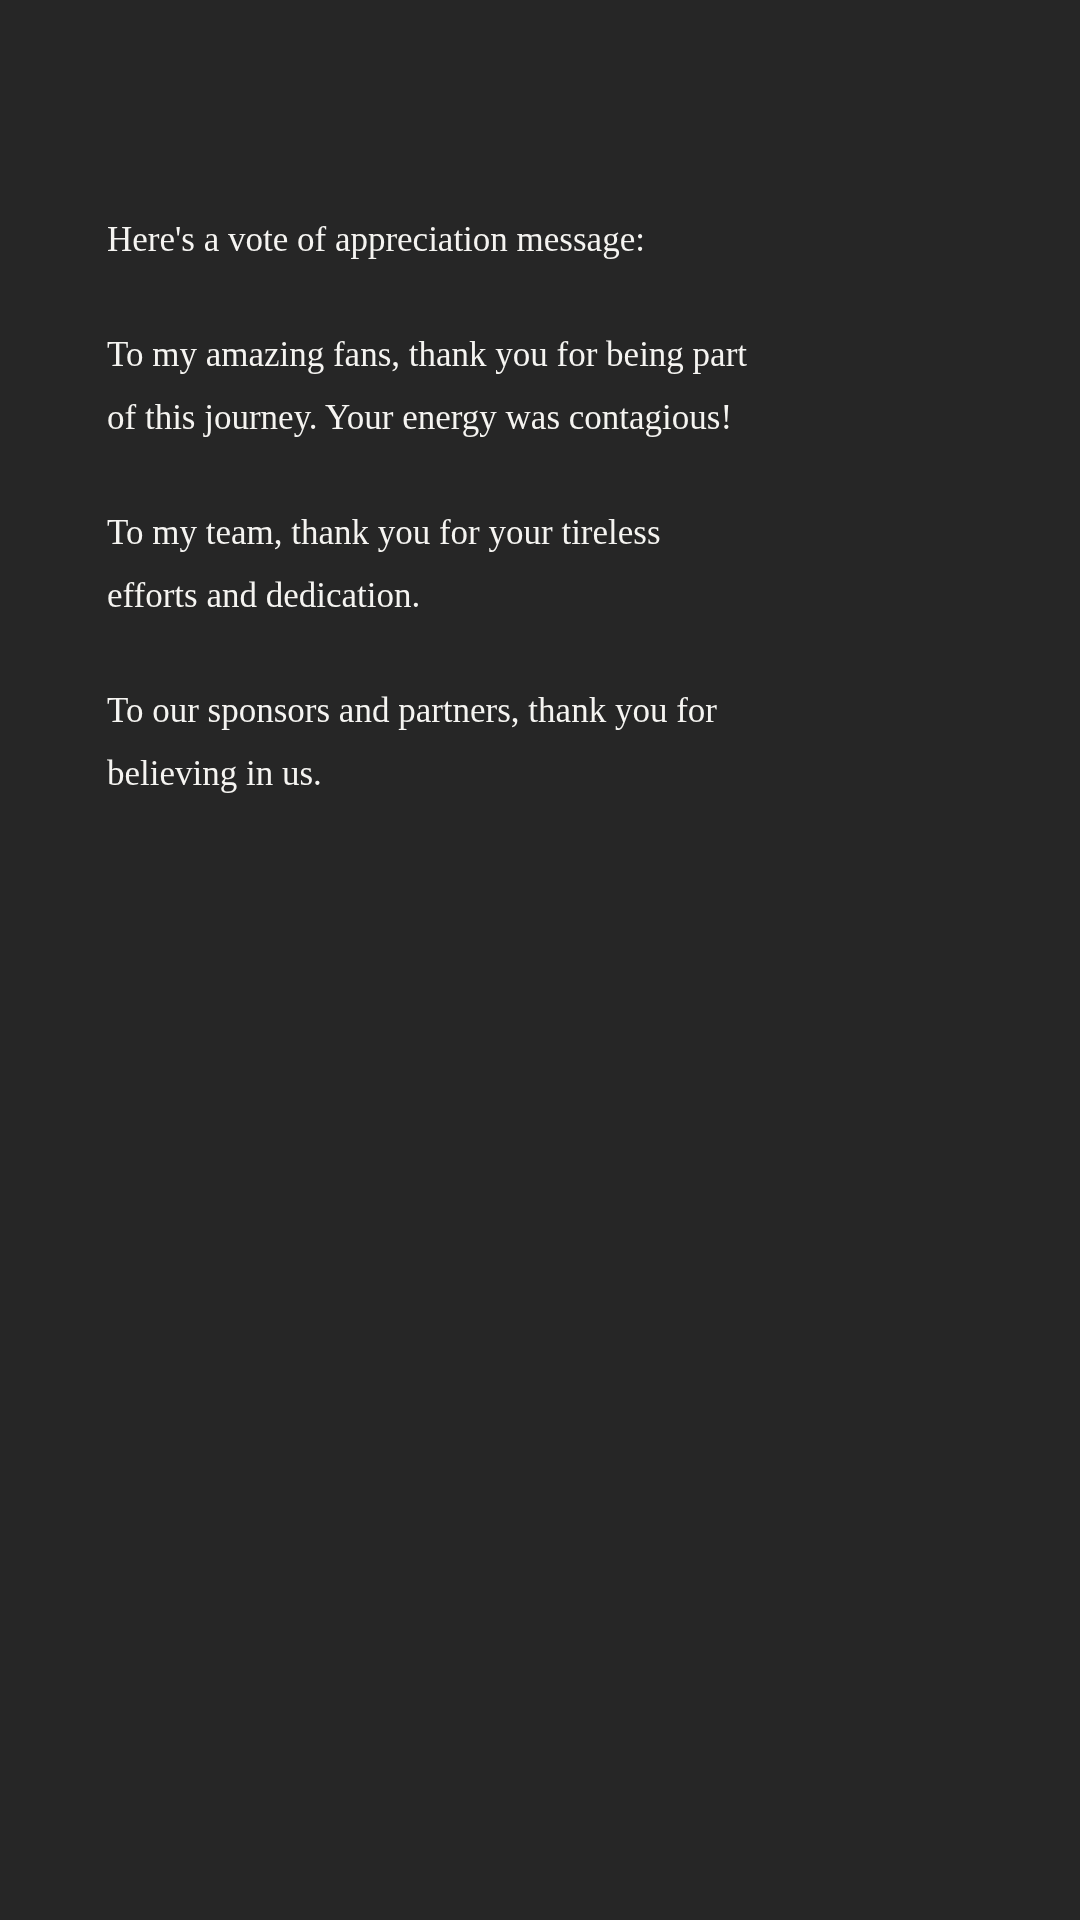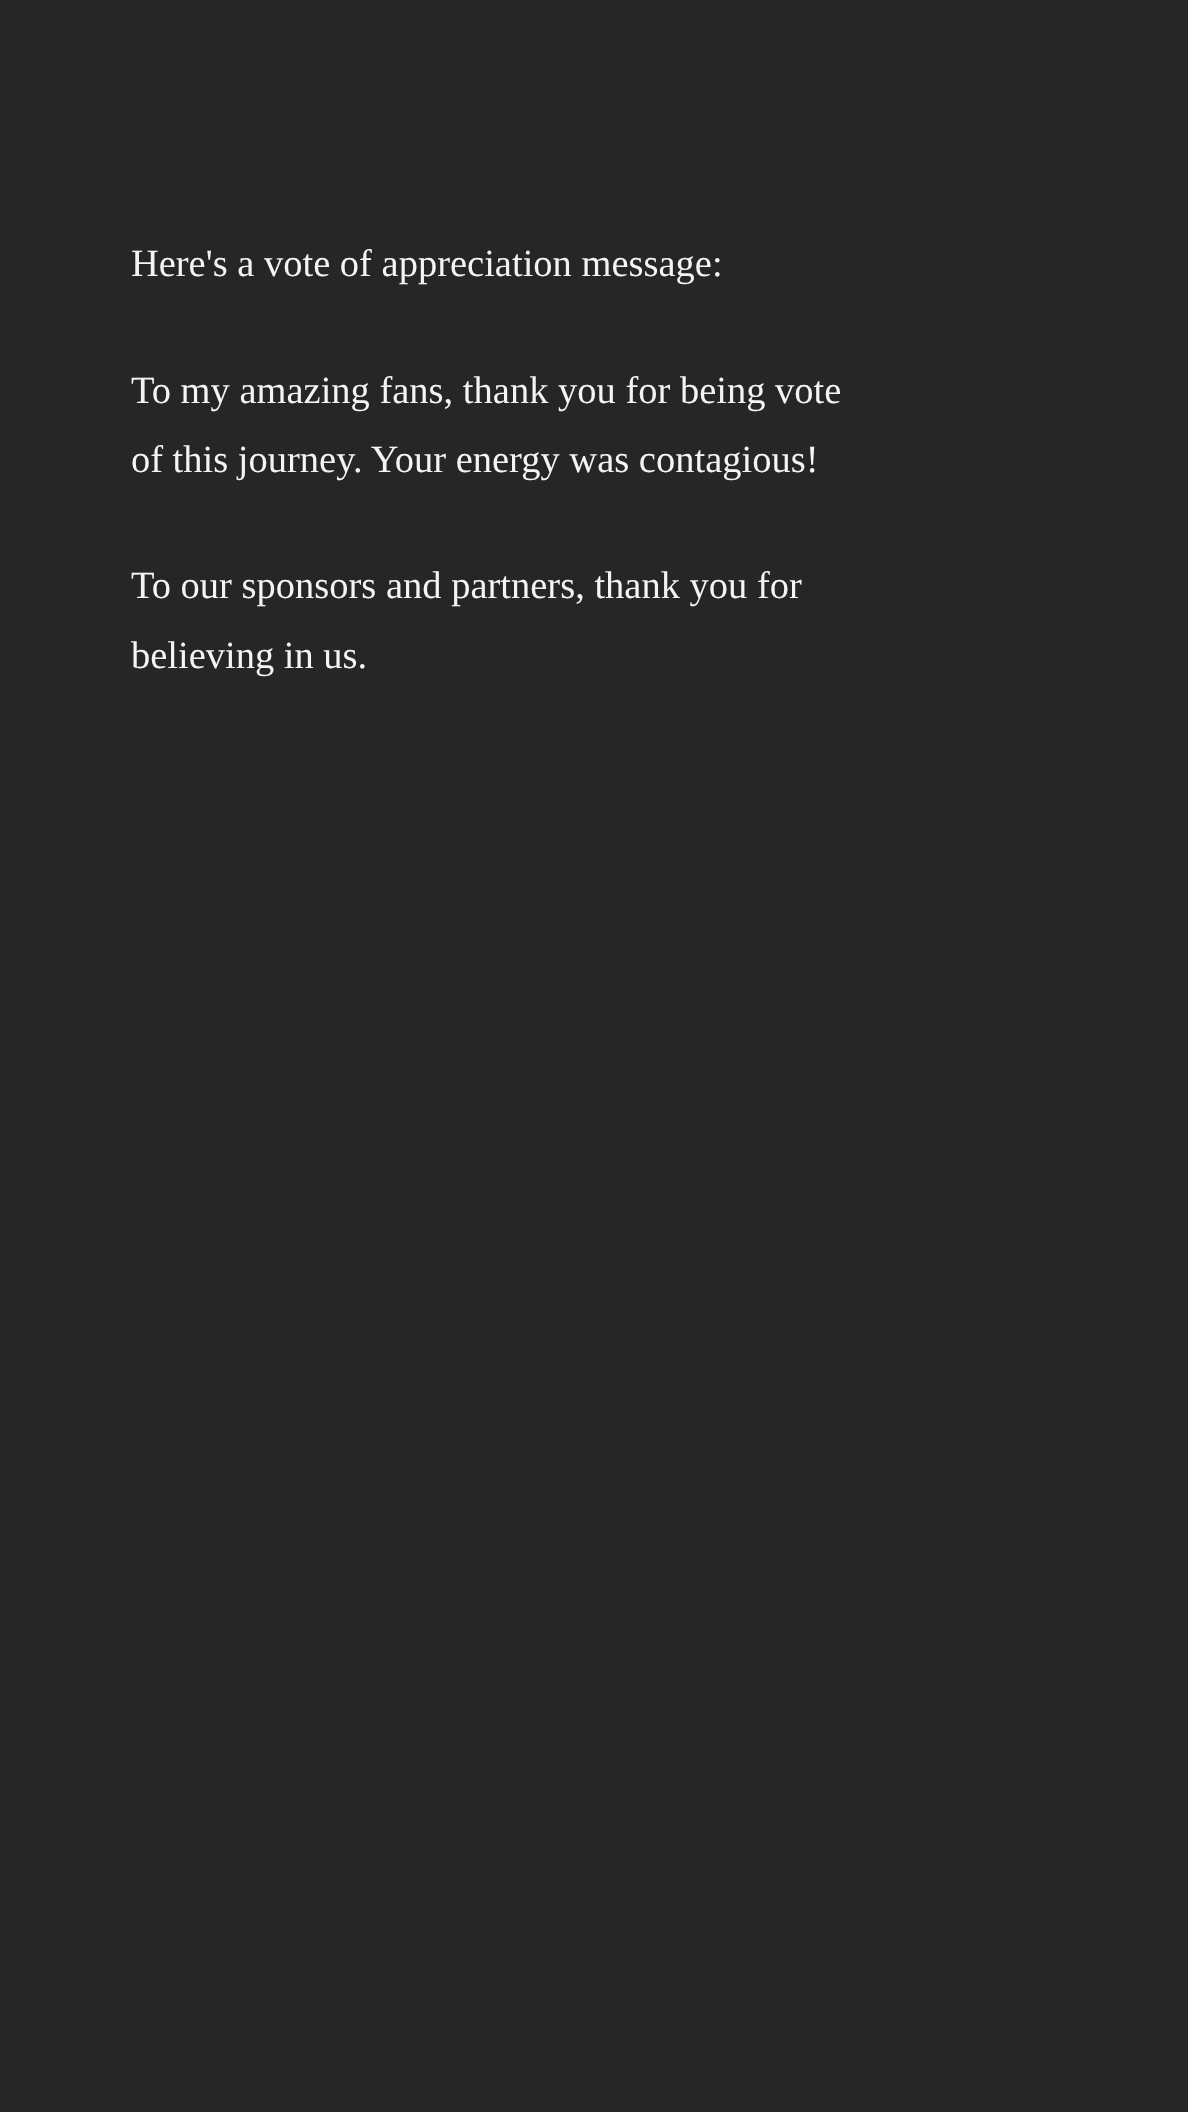--- a/index.html
+++ b/index.html
@@ -16,31 +16,33 @@
     box-sizing: border-box;
     width: 1080px;
     padding: 208px 28px 0 103px;
     font-family: "Liberation Serif", serif;
     font-size: 35px;
     line-height: 63px;
     font-weight: 400;
     color: var(--fg, #f5f4f1);
   }
   .message p {
-    margin: 0 0 52px 16px;
+    margin: 0 0 52px 4px;
     white-space: pre-line;
   }
   .message p:last-child {
     margin-bottom: 0;
   }
 </style>
 </head>
 <body>
 
 <main class="screen">
   <article class="message">
     <p>Here's a vote of appreciation message:</p>
-    <p>To my amazing fans, thank you for being vote
+    <p>To my amazing fans, thank you for being part
 of this journey. Your energy was contagious!</p>
+    <p>To my team, thank you for your tireless
+efforts and dedication.</p>
     <p>To our sponsors and partners, thank you for
 believing in us.</p>
   </article>
 </main>
 
 </body></html>

